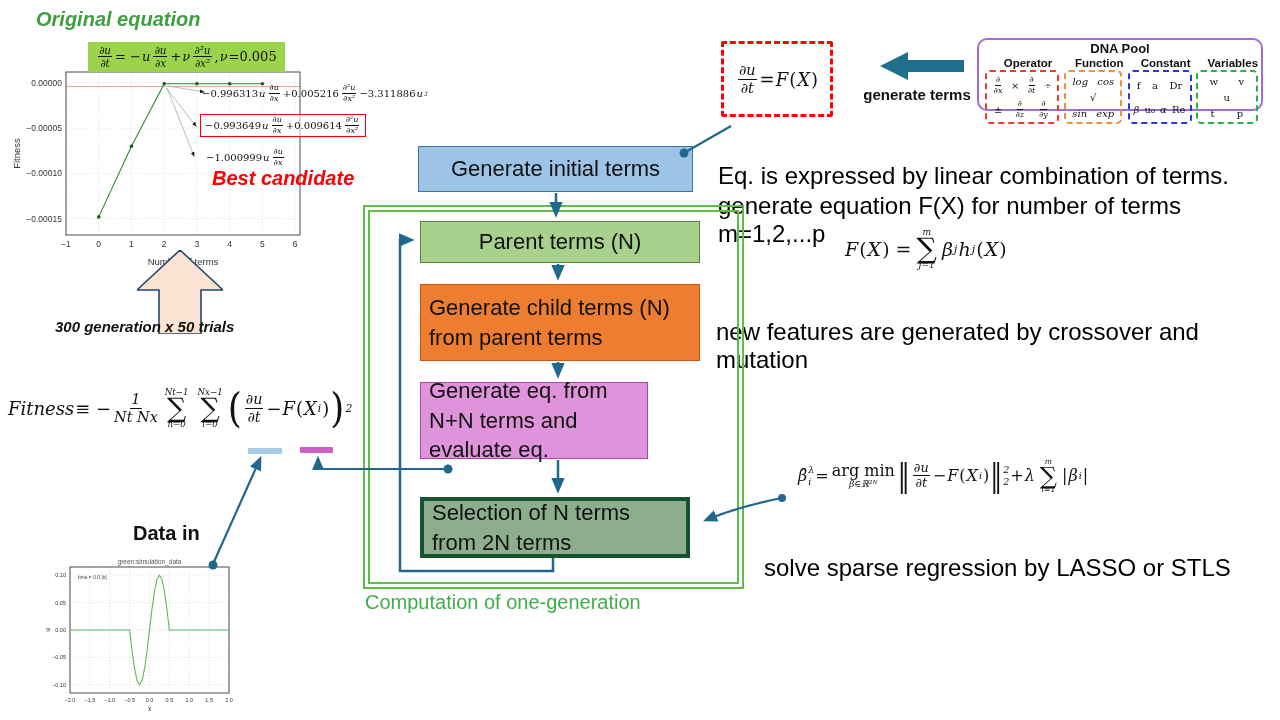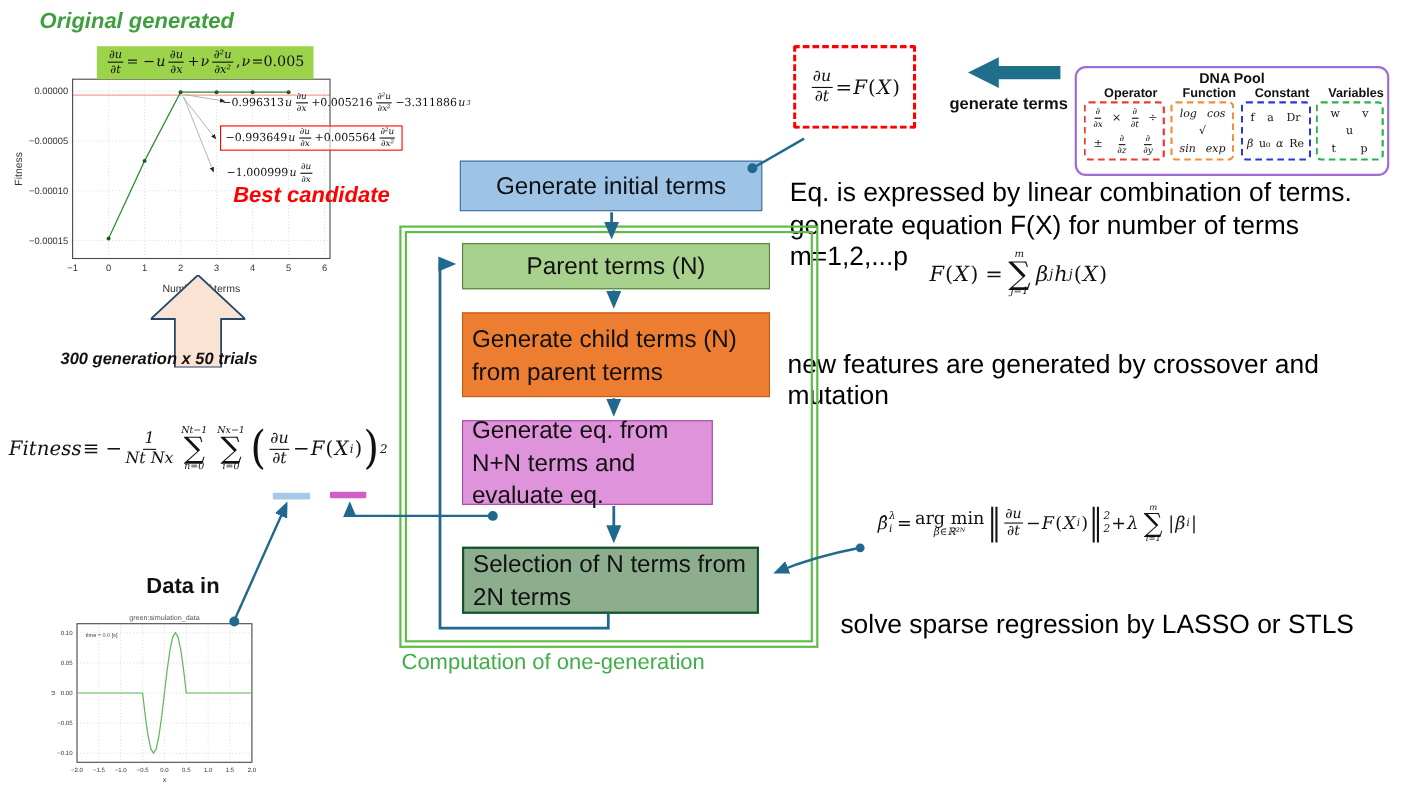--- a/index.html
+++ b/index.html
@@ -37,30 +37,30 @@
   .ul-blue{left:248px;top:448px;width:34px;background:#a7c9e8;}
   .ul-mag{left:300px;top:447px;width:33px;background:#cf5fc5;}
   .datain{left:133px;top:522px;font-size:20px;font-weight:bold;}
   
   .fbox{position:absolute;display:flex;align-items:center;justify-content:center;
         font-size:22px;line-height:1.35;padding:2px 8px;box-sizing:border-box;z-index:2;}
   .b-init{left:418px;top:146px;width:275px;height:46px;background:#9dc3e6;border:1.5px solid #41719c;}
   .b-parent{left:420px;top:221px;width:280px;height:42px;background:#a9d18e;border:1.5px solid #538135;}
   .b-child{left:420px;top:284px;width:280px;height:77px;background:#ed7d31;border:1px solid #c55a11;}
   .b-geneq{left:420px;top:382px;width:228px;height:77px;background:#de93db;border:1.5px solid #ab47a5;}
-  .b-select{left:420px;top:497px;width:270px;height:61px;background:#8cae8c;border:2px solid #14532d;}
+  .b-select{left:420px;top:497px;width:270px;height:61px;background:#8cae8c;border:4px solid #14532d;}
   .loopbox{left:363px;top:205px;width:377px;height:380px;border:2px solid #5fbc46;z-index:1;}
   .loopbox .inner{position:absolute;left:3px;top:3px;right:3px;bottom:3px;border:2px solid #5fbc46;}
   .flow-cap{left:365px;top:591px;font-size:20px;color:#3fae49;}
   
   .redbox{left:721px;top:41px;width:106px;height:70px;border:3px dashed #ff0000;border-radius:3px;
           display:flex;align-items:center;justify-content:center;font-size:18px;z-index:2;}
   .genterms{left:862px;top:86px;width:110px;text-align:center;font-weight:bold;font-size:15px;line-height:1.15;}
-  .dna{left:977px;top:38px;width:286px;height:100px;border:2px solid #a06cd5;border-radius:10px;box-sizing:border-box;
-       padding:2px 6px;z-index:2;background:#fff;margin-top:22px;}
+  .dna{left:977px;top:38px;width:286px;height:73px;border:2px solid #a06cd5;border-radius:10px;box-sizing:border-box;
+       padding:2px 6px;z-index:2;background:#fff;}
   .dna-title{text-align:center;font-weight:bold;font-size:13px;line-height:1.1;}
   .dna-cols{display:flex;gap:4px;justify-content:space-between;margin-top:1px;}
   .dna-col{display:flex;flex-direction:column;align-items:center;}
   .dna-h{font-weight:bold;font-size:11.5px;margin-bottom:1px;padding-left:12px;}
   .dna-box{height:54px;box-sizing:border-box;border-radius:5px;display:flex;flex-direction:column;
            justify-content:space-around;padding:1px 3px;font-family:"DejaVu Serif",serif;}
   .dna-row{display:flex;justify-content:space-around;align-items:center;gap:3px;font-size:10px;}
   .dna-op{width:74px;border:2px dashed #f03a2e;}
   .dna-fn{width:58px;border:2px dashed #f0913a;font-style:italic;}
   .dna-ct{width:64px;border:2px dashed #2b35e0;}
@@ -70,21 +70,21 @@
   .fx-eq{left:845px;top:228px;font-size:19px;}
   .lasso-eq{left:798px;top:458px;font-size:16px;}
   svg.plot text{font-family:"Liberation Sans",sans-serif;}
   #overlay{pointer-events:none;z-index:6;}
 </style>
 </head>
 <body>
 
 <div id="canvas">
 
-  <div class="abs orig-title">Original generated</div>
+  <div class="abs orig-title">Original equation</div>
   <div class="abs eq-hl math">
       <span class="mf">
         <span class="fn">∂u</span>
         <span class="fd">∂t</span>
       </span>
       <span class="mt">= −</span>
       <span class="mi">u</span>
       <span class="mf">
         <span class="fn">∂u</span>
         <span class="fd">∂x</span>
@@ -154,21 +154,21 @@
       <span class="mi">u</span>
       <sup>3</sup>
     </div>
   <div class="ann math ann-box" style="left:200px;top:114px;">
       <span class="mt">−0.993649 </span>
       <span class="mi">u</span>
       <span class="mf">
         <span class="fn">∂u</span>
         <span class="fd">∂x</span>
       </span>
-      <span class="mt">+0.005564</span>
+      <span class="mt">+0.009614</span>
       <span class="mf">
         <span class="fn">∂²u</span>
         <span class="fd">∂x²</span>
       </span>
     </div>
   <div class="ann math" style="left:206px;top:148px;">
       <span class="mt">−1.000999 </span>
       <span class="mi">u</span>
       <span class="mf">
         <span class="fn">∂u</span>

